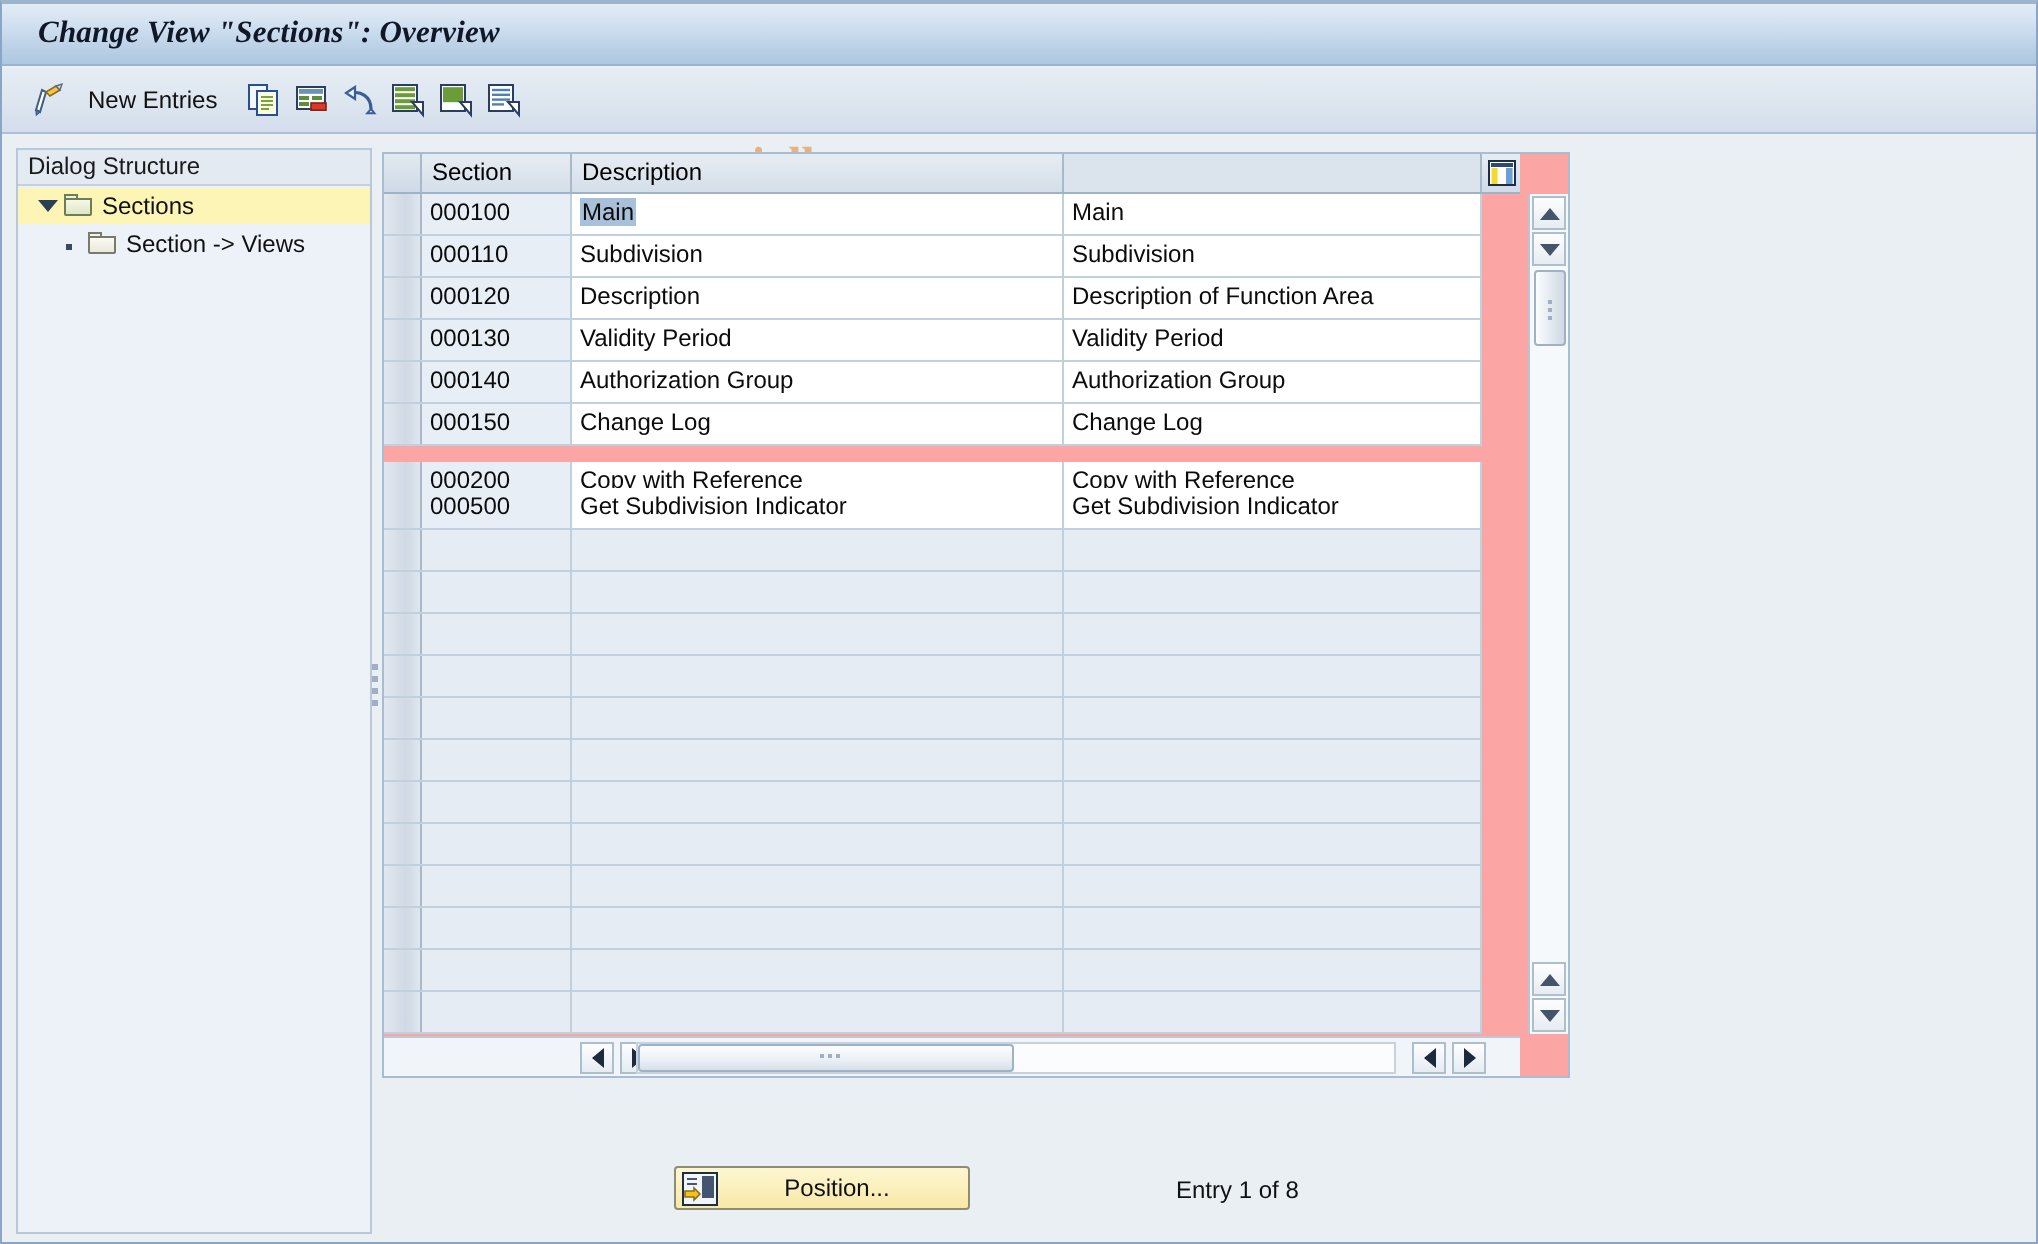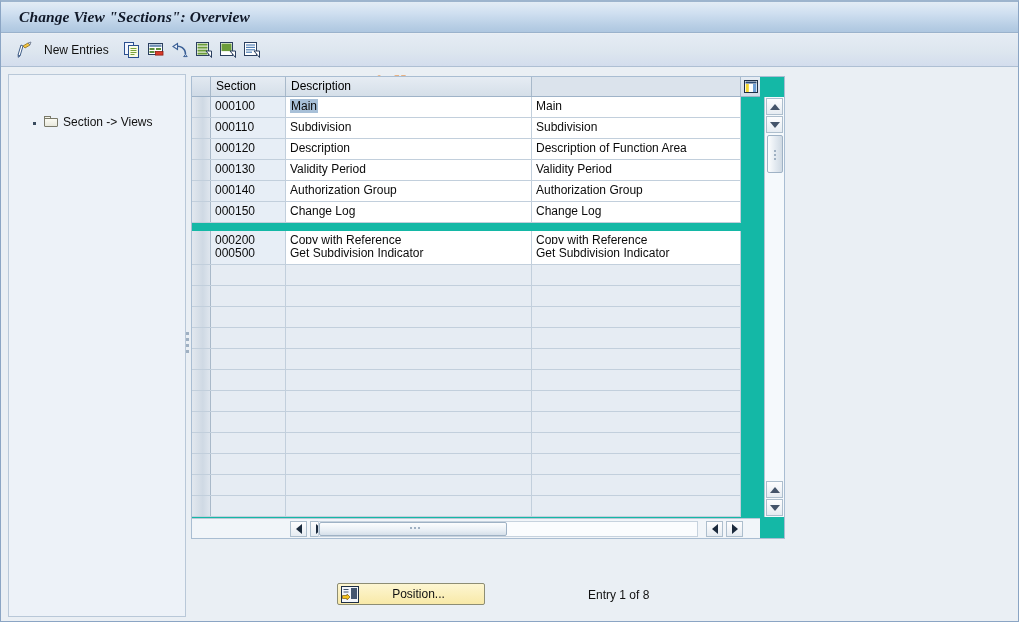--- a/index.html
+++ b/index.html
@@ -120,21 +120,21 @@
   #splitter {
     position: absolute; left: 185px; top: 330px; width: 5px; height: 28px;
   }
   #splitter i {
     display: block; width: 3px; height: 3px; background: #9fb0c2; margin-bottom: 3px;
   }
 
   
   #tablepanel {
     position: absolute; left: 190px; top: 74px; width: 594px; height: 463px;
-    background: #14b8a6;
+    background: #fca5a5;
     border: 1px solid #a9bdd2;
   }
   #thead {
     position: absolute; left: 0; top: 0; height: 20px; width: 568px;
     background: #dbe3ec;
     border-bottom: 1px solid #9fb3c8;
   }
   .th {
     position: absolute; top: 0; height: 19px;
     font-size: 12px; color: #000;
@@ -340,21 +340,30 @@
           <line x1="3" y1="11.2" x2="9" y2="11.2"></line>
         </g>
         <path d="M11 10 L16.5 10 L16.5 16.5 Z" fill="#ffffff" stroke="#2a3f5f" stroke-width="1"></path>
       </svg>
     </div>
 
     <div id="watermark">www.tutorialkart.com</div>
   </div>
 
   <div id="sidepanel">
-
+    <div id="sidepanel-header">Dialog Structure</div>
+
+    <div class="tree-row selected" style="top:19px;">
+      <span class="twisty"></span>
+      <span class="folder">
+          <span class="ftab"></span>
+          <span class="fbody"></span>
+        </span>
+      <span class="tree-label">Sections</span>
+    </div>
 
     <div class="tree-row" style="top:38px;">
       <span class="bullet"></span>
       <span class="folder plain">
           <span class="ftab"></span>
           <span class="fbody"></span>
         </span>
       <span class="tree-label">Section -&gt; Views</span>
     </div>
   </div>

